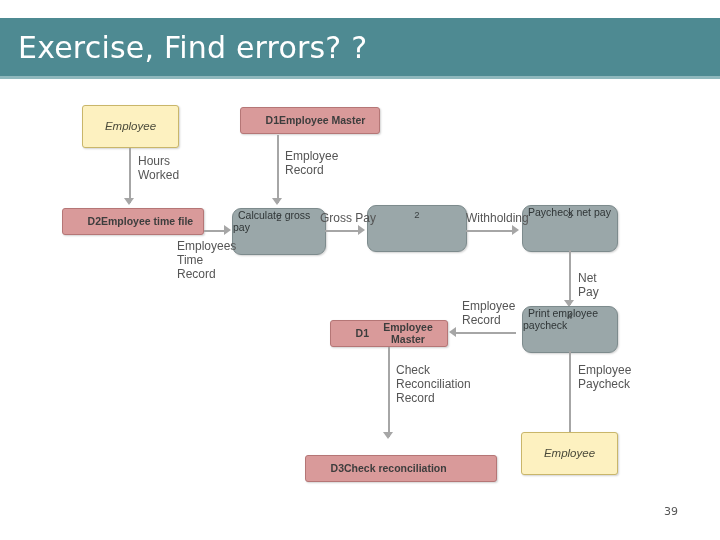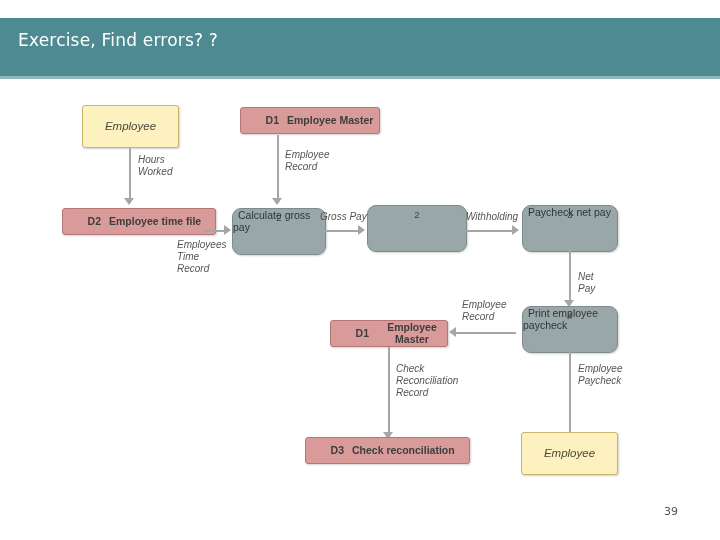--- a/index.html
+++ b/index.html
@@ -33,21 +33,21 @@
     left: 0;
     top: 76px;
     width: 720px;
     height: 3px;
     background: #8fb8bd;
   }
   .title-text {
     position: absolute;
     left: 18px;
     top: 30px;
-    font-size: 17px;
+    font-size: 30px;
     color: #ffffff;
     font-family: "DejaVu Sans", sans-serif;
     letter-spacing: 0.2px;
     white-space: nowrap;
   }
   
   .diagram {
     position: absolute;
     left: 0;
     top: 80px;
@@ -87,21 +87,20 @@
     justify-content: flex-start;
     padding-left: 10px;
   }
   .datastore .ds-id {
     display: inline-block;
     min-width: 28px;
     text-align: right;
   }
   .datastore .ds-label {
     display: inline-block;
-    margin-left: 8px;
   }
   
   .process {
     background: #9aa7a9;
     border: 1px solid #7d8b8d;
     border-radius: 9px;
     font-size: 10.5px;
     color: #2f3536;
     flex-direction: column;
     box-shadow: 1px 1px 2px rgba(0,0,0,0.18);
@@ -117,22 +116,21 @@
     font-style: normal;
     color: #3a4042;
   }
   .process .proc-label {
     margin-top: 9px;
     padding: 0 5px;
   }
   
   .flow-label {
     position: absolute;
-    font-style: italic;
-    font-size: 10px;
+    font-size: 12px;
     color: #555555;
     line-height: 1.18;
     white-space: pre-line;
   }
   
   .arrow {
     position: absolute;
     background: #a6a6a6;
   }
   .arrow-h { height: 1.5px; }
@@ -190,21 +188,21 @@
     <div class="arrow arrow-v" style="left:129px; top:68px; height:55px;"></div>
     <div class="head head-down" style="left:124px; top:118px;"></div>
     <div class="flow-label" style="left:138px; top:74px;">Hours
 Worked</div>
 
     <div class="arrow arrow-v" style="left:277px; top:55px; height:68px;"></div>
     <div class="head head-down" style="left:272px; top:118px;"></div>
     <div class="flow-label" style="left:285px; top:69px;">Employee
 Record</div>
 
-    <div class="node datastore" style="left:62px; top:128px; width:154px; height:27px;">
+    <div class="node datastore" style="left:62px; top:128px; width:142px; height:27px;">
       <span class="ds-id">D2</span>
       <span class="ds-label">Employee time file</span>
     </div>
 
     <div class="process" style="left:232px; top:128px; width:92px; height:45px;">
       <span class="proc-num">2</span>
       <span class="proc-label">Calculate gross pay</span>
     </div>
 
     <div class="process" style="left:367px; top:125px; width:98px; height:45px;">
@@ -254,21 +252,21 @@
     <div class="head head-down" style="left:383px; top:352px;"></div>
     <div class="flow-label" style="left:396px; top:283px;">Check
 Reconciliation
 Record</div>
 
     <div class="arrow arrow-v" style="left:569px; top:271px; height:90px;"></div>
     <div class="head head-down" style="left:564px; top:356px;"></div>
     <div class="flow-label" style="left:578px; top:283px;">Employee
 Paycheck</div>
 
-    <div class="node datastore" style="left:305px; top:357px; width:165px; height:27px;">
+    <div class="node datastore" style="left:305px; top:375px; width:192px; height:27px;">
       <span class="ds-id">D3</span>
       <span class="ds-label">Check reconciliation</span>
     </div>
 
     <div class="node entity" style="left:521px; top:352px; width:97px; height:43px;">
       <span>Employee</span>
     </div>
 
   </div>
 

